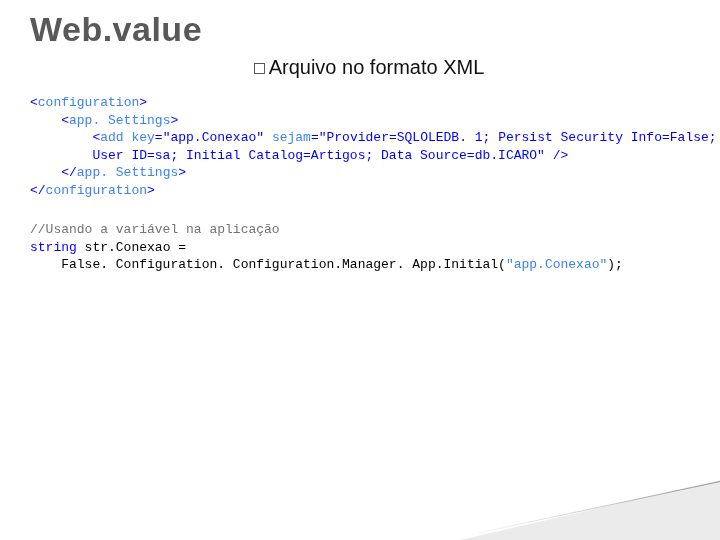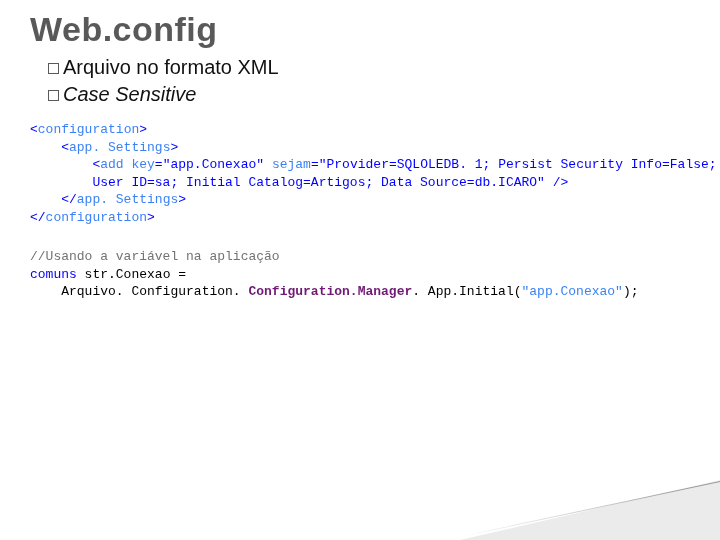--- a/index.html
+++ b/index.html
@@ -28,20 +28,21 @@
     letter-spacing: 0.5px;
   }
   .bullets {
     font-size: 20px;
     line-height: 1.25;
     color: #111;
     margin-left: 18px;
   }
   .bullets .item {
     margin-bottom: 2px;
+    text-align: center;
   }
   .sq {
     display: inline-block;
     width: 11px;
     height: 11px;
     border: 1.5px solid #5a5a5a;
     margin-right: 4px;
     position: relative;
     top: 0px;
     box-sizing: border-box;
@@ -51,21 +52,21 @@
     font-family: "Courier New", Courier, monospace;
     font-size: 13px;
     line-height: 1.35;
     margin-top: 14px;
     margin-left: 0;
     white-space: pre;
     color: #000;
   }
   .code .blue { color: #0000ff; }
   .code .red  { color: #3b82f6; }
-  .code .teal { color: #701a75; font-weight: bold; }
+  .code .teal { color: #000000; }
   .code .green{ color: #737373; }
 
   
   .wedge {
     position: absolute;
     right: 0;
     bottom: 0;
     width: 0;
     height: 0;
     border-left: 260px solid transparent;
@@ -81,37 +82,34 @@
     background: linear-gradient(90deg, rgba(0,0,0,0) 0%, rgba(90,90,90,0.6) 100%);
     transform-origin: right bottom;
     transform: skewY(-12deg);
   }
 </style>
 </head>
 <body>
 
 <div class="slide">
 
-  <h1 class="title">Web.config</h1>
+  <h1 class="title">Web.value</h1>
 
   <div class="bullets">
     <div class="item">
       <span class="sq"></span><span>Arquivo</span><span> no formato XML</span>
-    </div>
-    <div class="item italic">
-      <span class="sq"></span><span>Case</span><span> Sensitive</span>
     </div>
   </div>
 
   <div class="code"><span class="blue">&lt;</span><span class="red">configuration</span><span class="blue">&gt;</span>
 <span class="blue">    &lt;</span><span class="red">app. Settings</span><span class="blue">&gt;</span>
 <span class="blue">        &lt;</span><span class="red">add</span><span> </span><span class="red">key</span><span class="blue">=</span><span class="blue">"app.Conexao"</span><span> </span><span class="red">sejam</span><span class="blue">=</span><span class="blue">"Provider=SQLOLEDB. 1; Persist Security Info=False;</span>
 <span class="blue">        User ID=sa; Initial Catalog=Artigos; Data Source=db.ICARO"</span><span class="blue"> /&gt;</span>
 <span class="blue">    &lt;/</span><span class="red">app. Settings</span><span class="blue">&gt;</span>
 <span class="blue">&lt;/</span><span class="red">configuration</span><span class="blue">&gt;</span></div>
 
   <div class="code" style="margin-top:22px;"><span class="green">//Usando a variável na aplicação</span>
-<span class="blue">comuns</span><span> str.Conexao =</span>
-<span>    Arquivo. Configuration. </span><span class="teal">Configuration.Manager</span><span>. App.Initial(</span><span class="red">"app.Conexao"</span><span>);</span></div>
+<span class="blue">string</span><span> str.Conexao =</span>
+<span>    False. Configuration. </span><span class="teal">Configuration.Manager</span><span>. App.Initial(</span><span class="red">"app.Conexao"</span><span>);</span></div>
 
   <div class="wedge"></div>
   <div class="wedge-line"></div>
 </div>
 
 </body></html>

